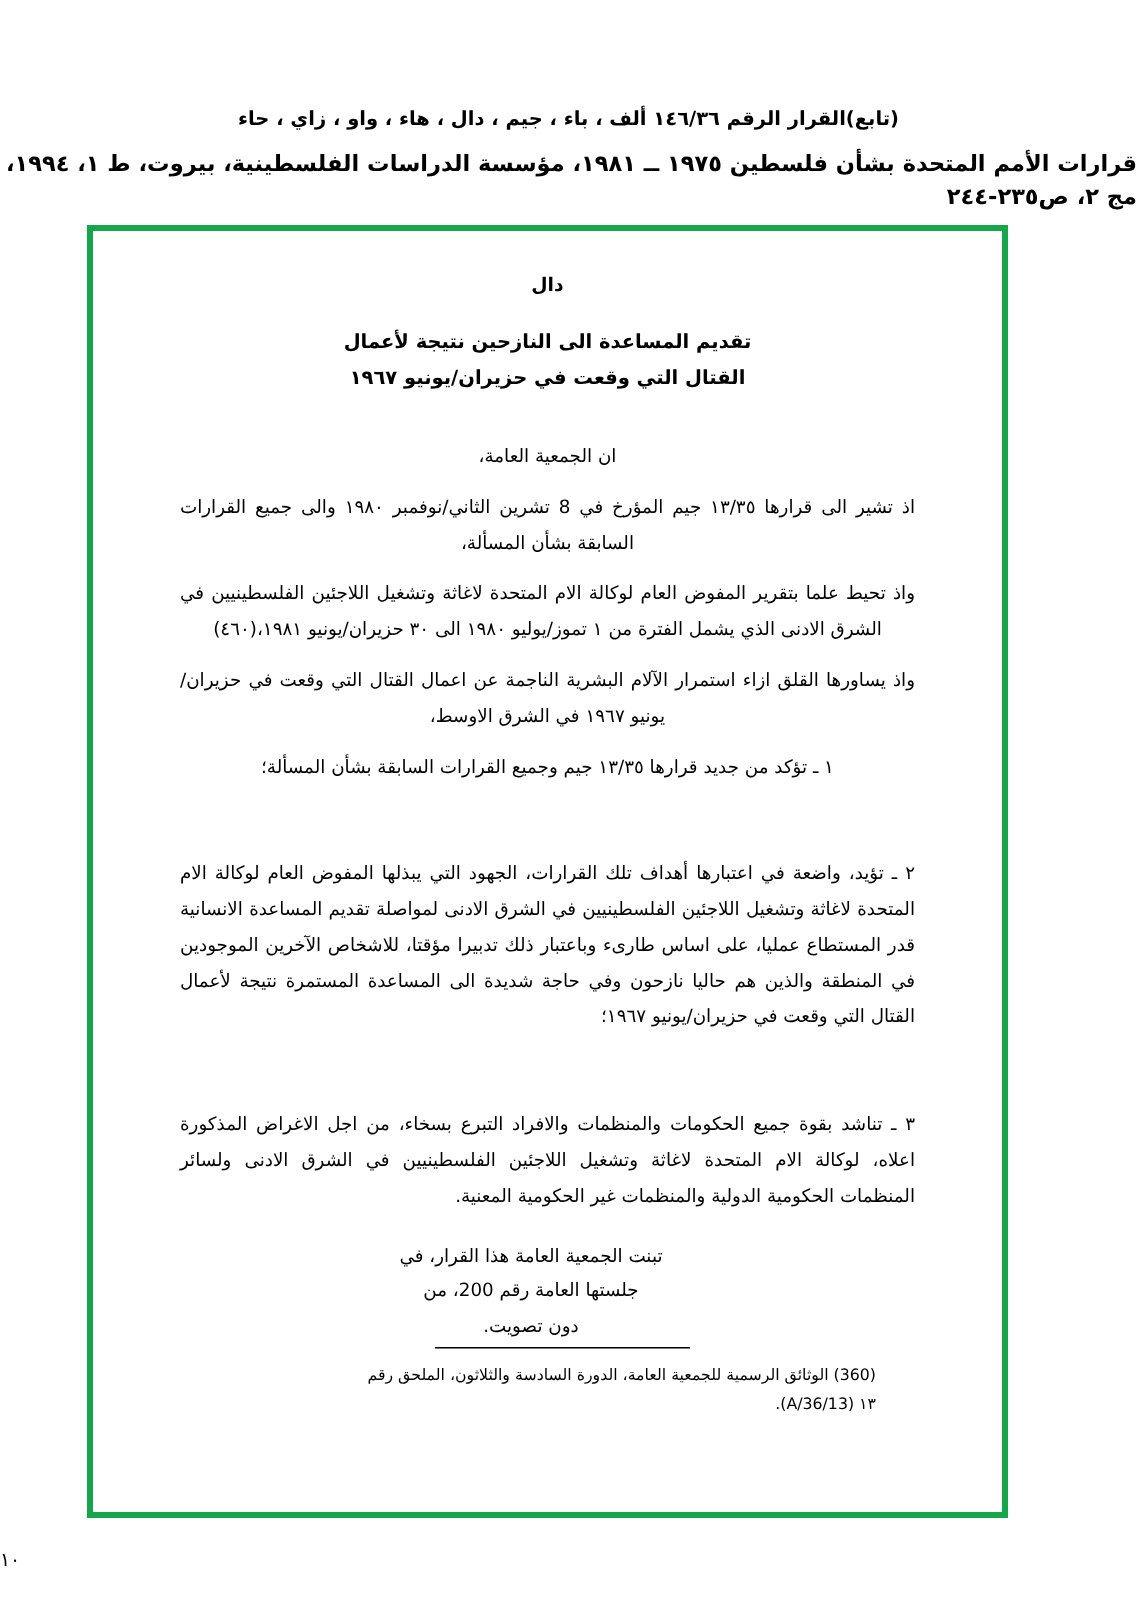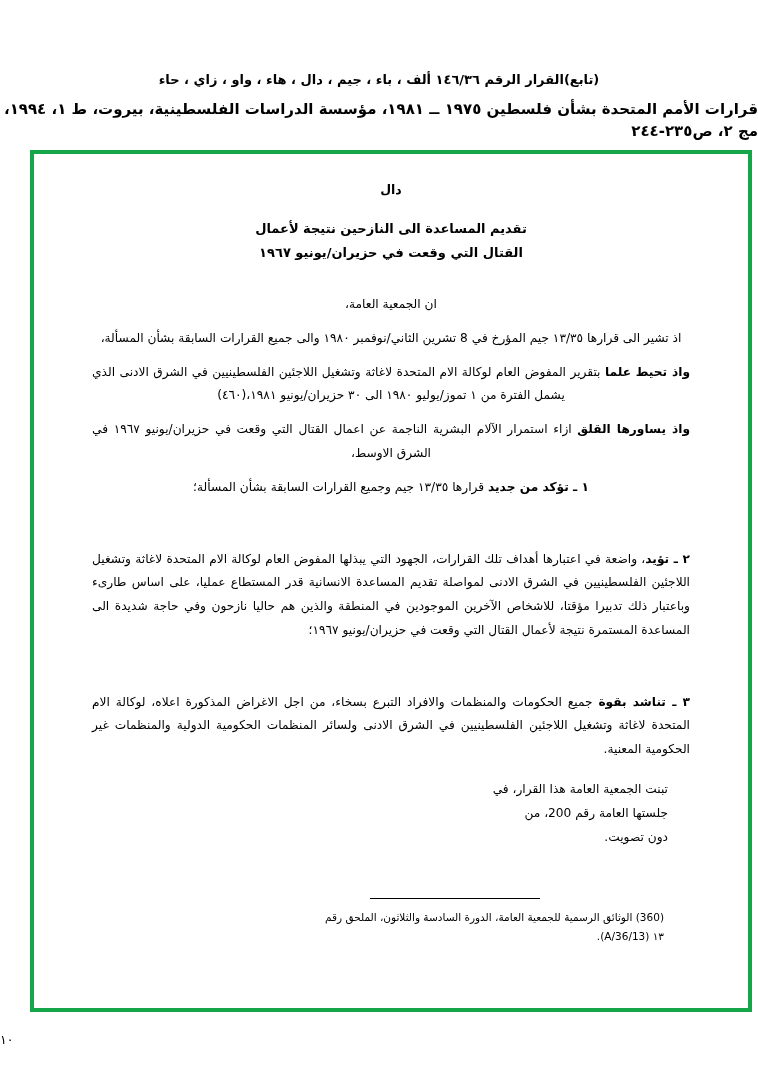--- a/index.html
+++ b/index.html
@@ -39,23 +39,23 @@
     font-weight: bold;
     direction: rtl;
     margin-top: 8px;
     line-height: 1.5;
     text-align: right;
   }
 
   
   .frame {
     position: absolute;
-    left: 30px;
+    left: 58px;
     top: 150px;
-    width: 722px;
+    width: 614px;
     height: 862px;
     border: 4px solid #16a64a;
     box-sizing: border-box;
     background: #ffffff;
   }
   .frame-inner {
     padding: 28px 58px 10px 58px;
     direction: rtl;
     text-align: center;
     box-sizing: border-box;
@@ -79,30 +79,30 @@
     direction: rtl;
     text-align: justify;
     text-align-last: center;
     font-size: 12.2px;
     line-height: 1.95;
   }
   .para {
     margin-bottom: 10px;
   }
   .para b {
-    font-weight: bold;
+    font-weight: normal;
   }
   .para-justified {
     text-align: justify;
     text-align-last: right;
     direction: rtl;
     margin-top: 48px;
   }
   .closing {
-    text-align: right;
+    text-align: center;
     direction: rtl;
     font-size: 12.2px;
     line-height: 1.95;
     margin-top: 16px;
     padding-right: 22px;
   }
 
   
   .footnote-wrap {
     position: absolute;

